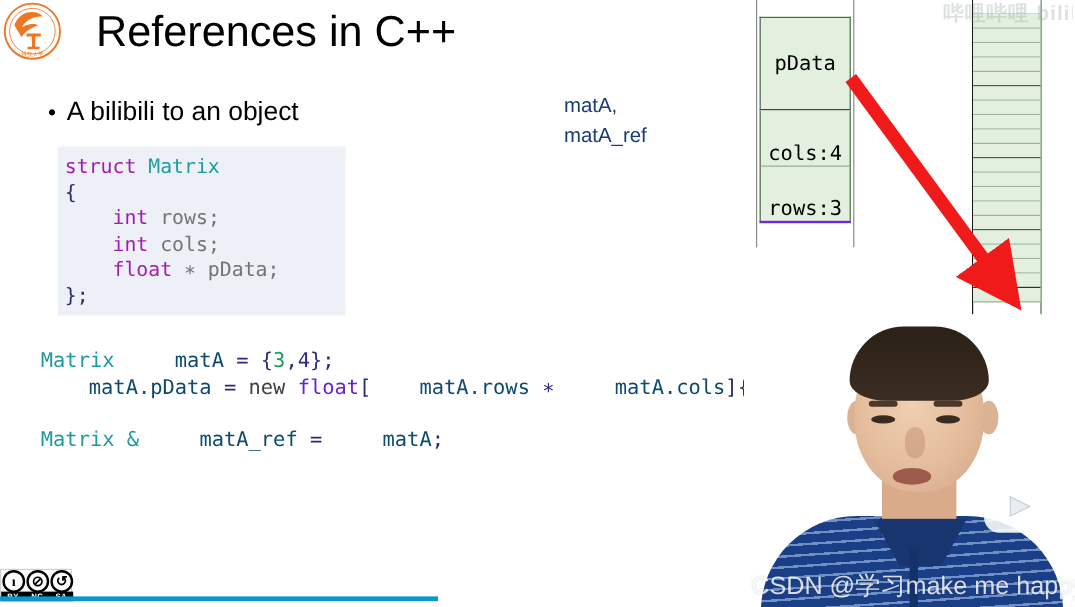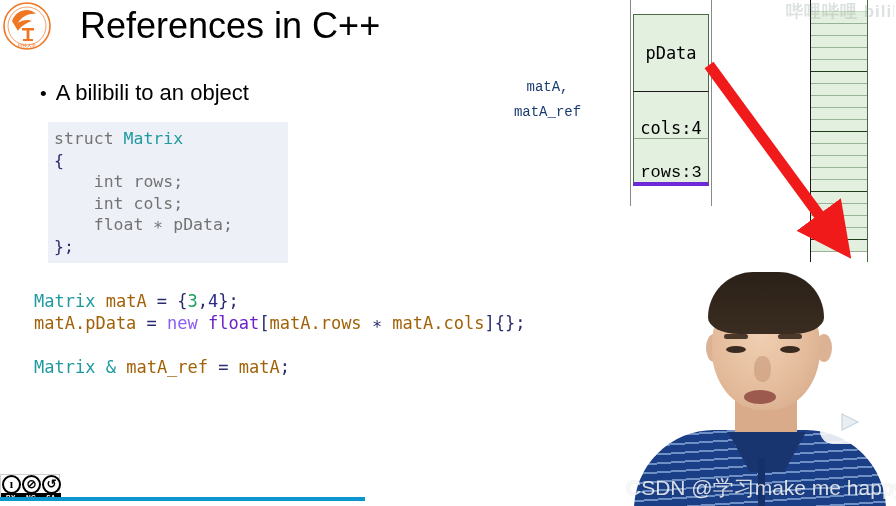--- a/index.html
+++ b/index.html
@@ -60,53 +60,53 @@
     left: 48px;
     top: 122px;
     width: 234px;
     padding: 6px 0 6px 6px;
     background: #eef0f7;
     font-family: "DejaVu Sans Mono", monospace;
     font-size: 16.5px;
     line-height: 21.5px;
     white-space: pre;
   }
-  .kw      { color: #737373; margin-top: 39px; }
+  .kw      { color: #a21caf; margin-top: 39px; }
   .type-id { color: #1f9aa0; }
   .plain   { color: #737373; }
   .punc    { color: #2b2b6e; }
 
   
   .main-code {
     position: absolute;
     left: 34px;
     top: 290px;
     font-family: "DejaVu Sans Mono", monospace;
     font-size: 17px;
     line-height: 22px;
     white-space: pre;
     color: #2b2b6e;
   }
   .c-type  { color: #1f9aa0; }
-  .c-var   { color: #a16207; }
+  .c-var   { color: #0c4a6e; margin-left: 40px; }
   .c-num3  { color: #1d9e5e; }
   .c-num4  { color: #2b2b8e; }
-  .c-new   { color: #8b5cf6; }
+  .c-new   { color: #404040; }
   .c-float { color: #6a22c9; }
   .c-amp   { color: #1f9aa0; }
 
   
   .mat-label {
     position: absolute;
     left: 470px;
     top: 75px;
     width: 155px;
-    text-align: center;
-    font-family: Liberation Mono, monospace;
-    font-size: 14px;
+    text-align: left;
+    font-family: Liberation Sans, sans-serif;
+    font-size: 17px;
     line-height: 25px;
     color: #1b3c73;
     white-space: pre;
   }
 
   
   .stack-frame {
     position: absolute;
     left: 630px;
     top: 0px;
@@ -143,21 +143,21 @@
     box-sizing: border-box;
     white-space: nowrap;
   }
   .stack-cell.first {
     border-top: 1px solid #4a6b46;
     height: 78px;
     border-bottom: 1px solid #1a1a1a;
     align-items: center;
   }
   .stack-cell.mid  { height: 47px; border-bottom: 1px solid #8aa386; }
-  .stack-cell.last { height: 47px; border-bottom: 4px solid #6d28d9; font-family: Liberation Mono, monospace; }
+  .stack-cell.last { height: 47px; border-bottom: 2px solid #6d28d9; }
 
   
   .heap-col {
     position: absolute;
     left: 810px;
     top: 0px;
     width: 58px;
     height: 262px;
     border-left: 1px solid #1a1a1a;
     border-right: 1px solid #4a6b46;

